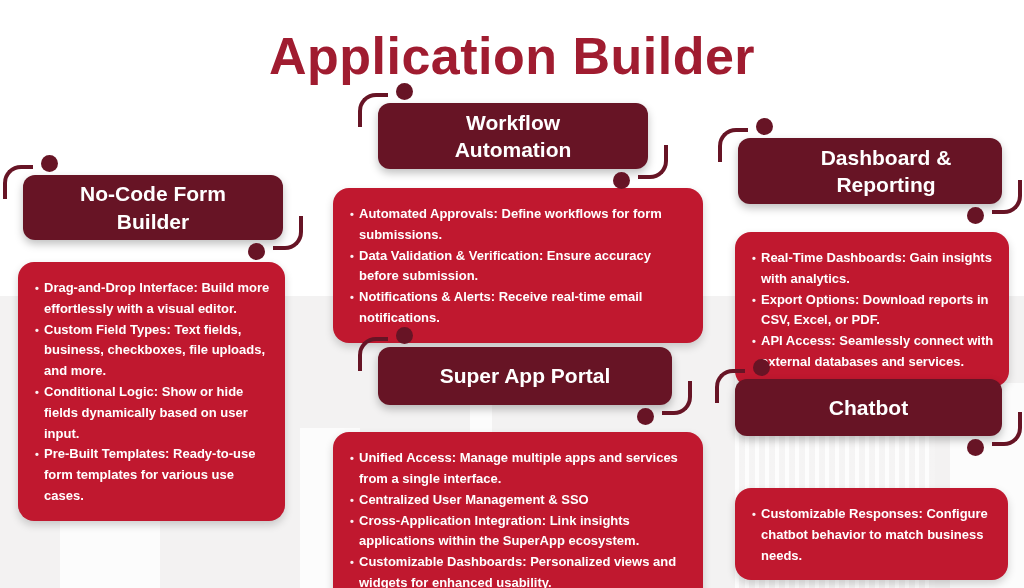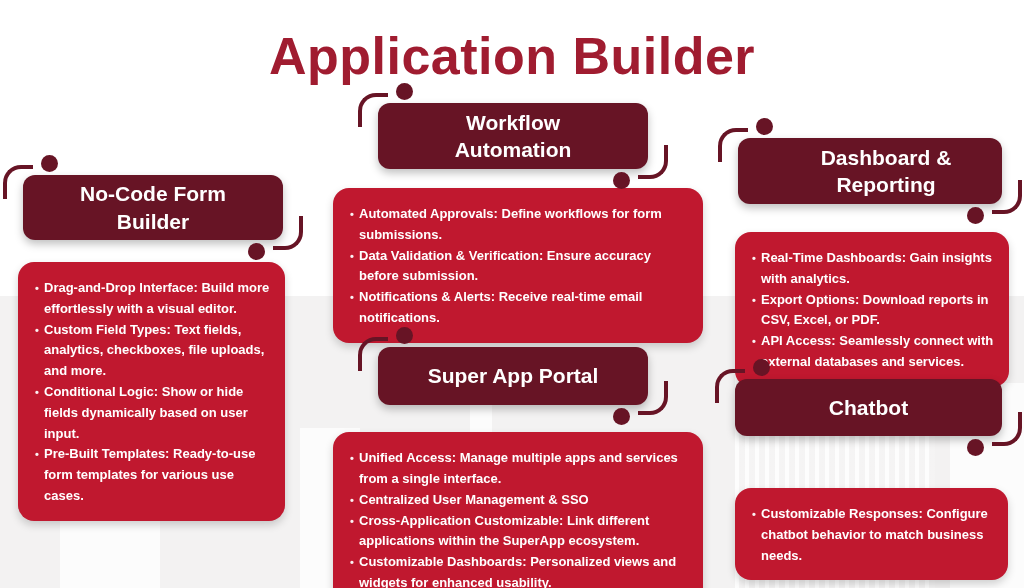--- a/index.html
+++ b/index.html
@@ -80,21 +80,21 @@
   }
   .bullet .btext { flex:1; }
 
   
   .s1-header { left:23px;  top:175px; width:260px; min-height:65px; }
   .s1-content{ left:18px;  top:262px; width:267px; min-height:205px; }
 
   .s2-header { left:378px; top:103px; width:270px; min-height:66px; }
   .s2-content{ left:333px; top:188px; width:370px; min-height:130px; }
 
-  .s3-header { left:378px; top:347px; width:270px; min-height:58px; }
+  .s3-header { left:378px; top:347px; width:294px; min-height:58px; }
   .s3-content{ left:333px; top:432px; width:370px; min-height:153px; }
 
   .s4-header { left:738px; top:138px; width:264px; min-height:66px;padding-left:32px; }
   .s4-content{ left:735px; top:232px; width:274px; min-height:138px; }
 
   .s5-header { left:735px; top:379px; width:267px; min-height:57px; }
   .s5-content{ left:735px; top:488px; width:273px; min-height:80px; }
 </style>
 </head>
 <body>
@@ -121,21 +121,21 @@
     <span class="arc arc-br"></span>
   </div>
   <div class="content-box s1-content">
     <ul>
         <li class="bullet">
           <span class="marker">•</span>
           <span class="btext">Drag-and-Drop Interface: Build more effortlessly with a visual editor.</span>
         </li>
         <li class="bullet">
           <span class="marker">•</span>
-          <span class="btext">Custom Field Types: Text fields, analytics, checkboxes, file uploads, and more.</span>
+          <span class="btext">Custom Field Types: Text fields, business, checkboxes, file uploads, and more.</span>
         </li>
         <li class="bullet">
           <span class="marker">•</span>
           <span class="btext">Conditional Logic: Show or hide fields dynamically based on user input.</span>
         </li>
         <li class="bullet">
           <span class="marker">•</span>
           <span class="btext">Pre-Built Templates: Ready-to-use form templates for various use cases.</span>
         </li>
       </ul>
@@ -178,21 +178,21 @@
         <li class="bullet">
           <span class="marker">•</span>
           <span class="btext">Unified Access: Manage multiple apps and services from a single interface.</span>
         </li>
         <li class="bullet">
           <span class="marker">•</span>
           <span class="btext">Centralized User Management &amp; SSO</span>
         </li>
         <li class="bullet">
           <span class="marker">•</span>
-          <span class="btext">Cross-Application Customizable: Link different applications within the SuperApp ecosystem.</span>
+          <span class="btext">Cross-Application Integration: Link insights applications within the SuperApp ecosystem.</span>
         </li>
         <li class="bullet">
           <span class="marker">•</span>
           <span class="btext">Customizable Dashboards: Personalized views and widgets for enhanced usability.</span>
         </li>
       </ul>
   </div>
 
   <div class="header-box s4-header">
     <span class="deco-dot dot-tl"></span>

